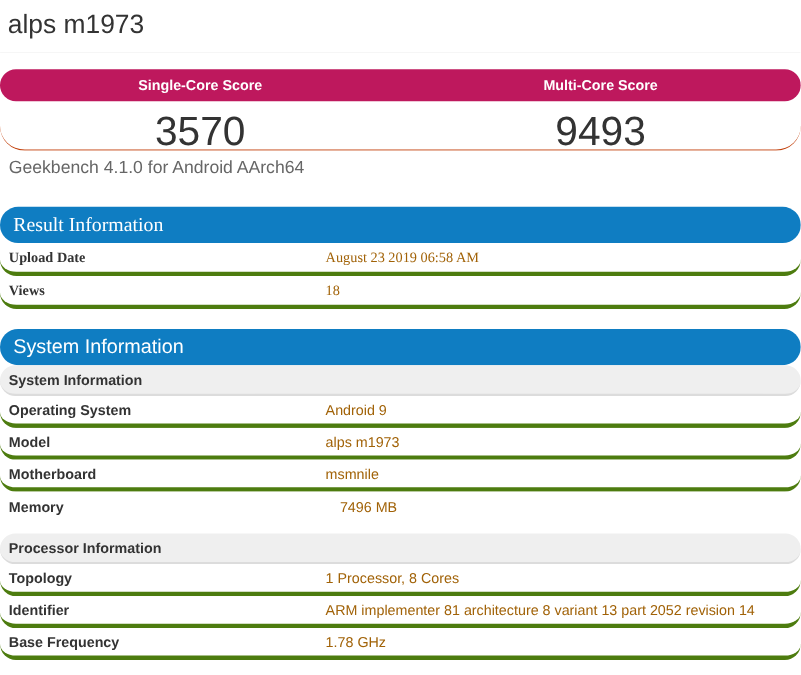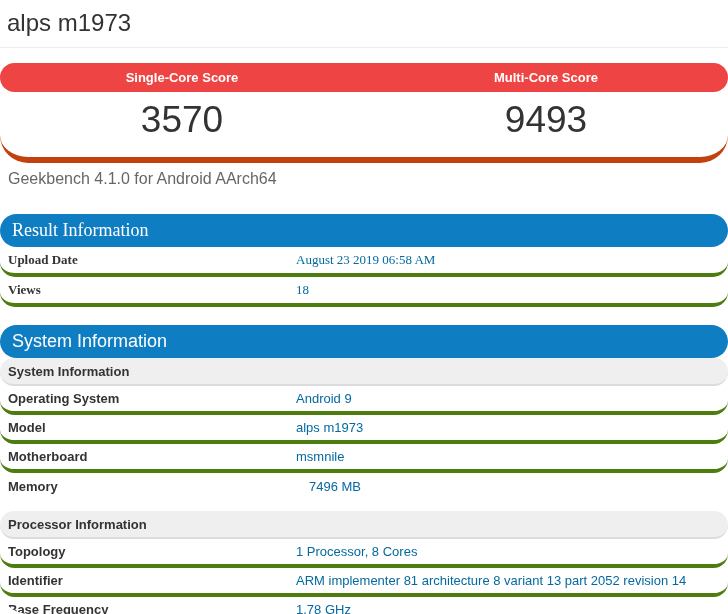--- a/index.html
+++ b/index.html
@@ -23,35 +23,35 @@
   .title-divider {
     border: none;
     border-top: 1px solid #ececec;
     margin: 0;
   }
 
   
   .score-header {
     margin-top: 15px;
     height: 29px;
-    background: #ef4444;
+    background: #be185d;
     display: flex;
   }
   .score-header .cell {
     width: 50%;
     color: #ffffff;
     font-size: 13px;
     font-weight: 700;
     text-align: center;
     line-height: 29px;
   }
   .score-values {
     display: flex;
-    height: 71px;
-    border-bottom: 6px solid #c2410c;
+    height: 45px;
+    border-bottom: 1px solid #c2410c;
   }
   .score-values .cell {
     width: 50%;
     text-align: center;
     font-size: 37px;
     color: #333;
     line-height: 55px;
   }
   .platform-note {
     font-size: 16px;
@@ -84,21 +84,21 @@
     width: 296px;
     padding: 5px 8px;
     font-size: 13px;
     font-weight: 700;
     color: #333;
   }
   .info-row .value {
     flex: 1;
     padding: 5px 17px 5px 0;
     font-size: 13px;
-    color: #0369a1;
+    color: #a16207;
   }
   .info-row.last { border-bottom: none; gap: 13px; }
 
   .sub-heading {
     background: #efefef;
     border-bottom: 2px solid #dcdcdc;
     font-size: 13px;
     font-weight: 700;
     color: #333;
     padding: 6px 8px;

